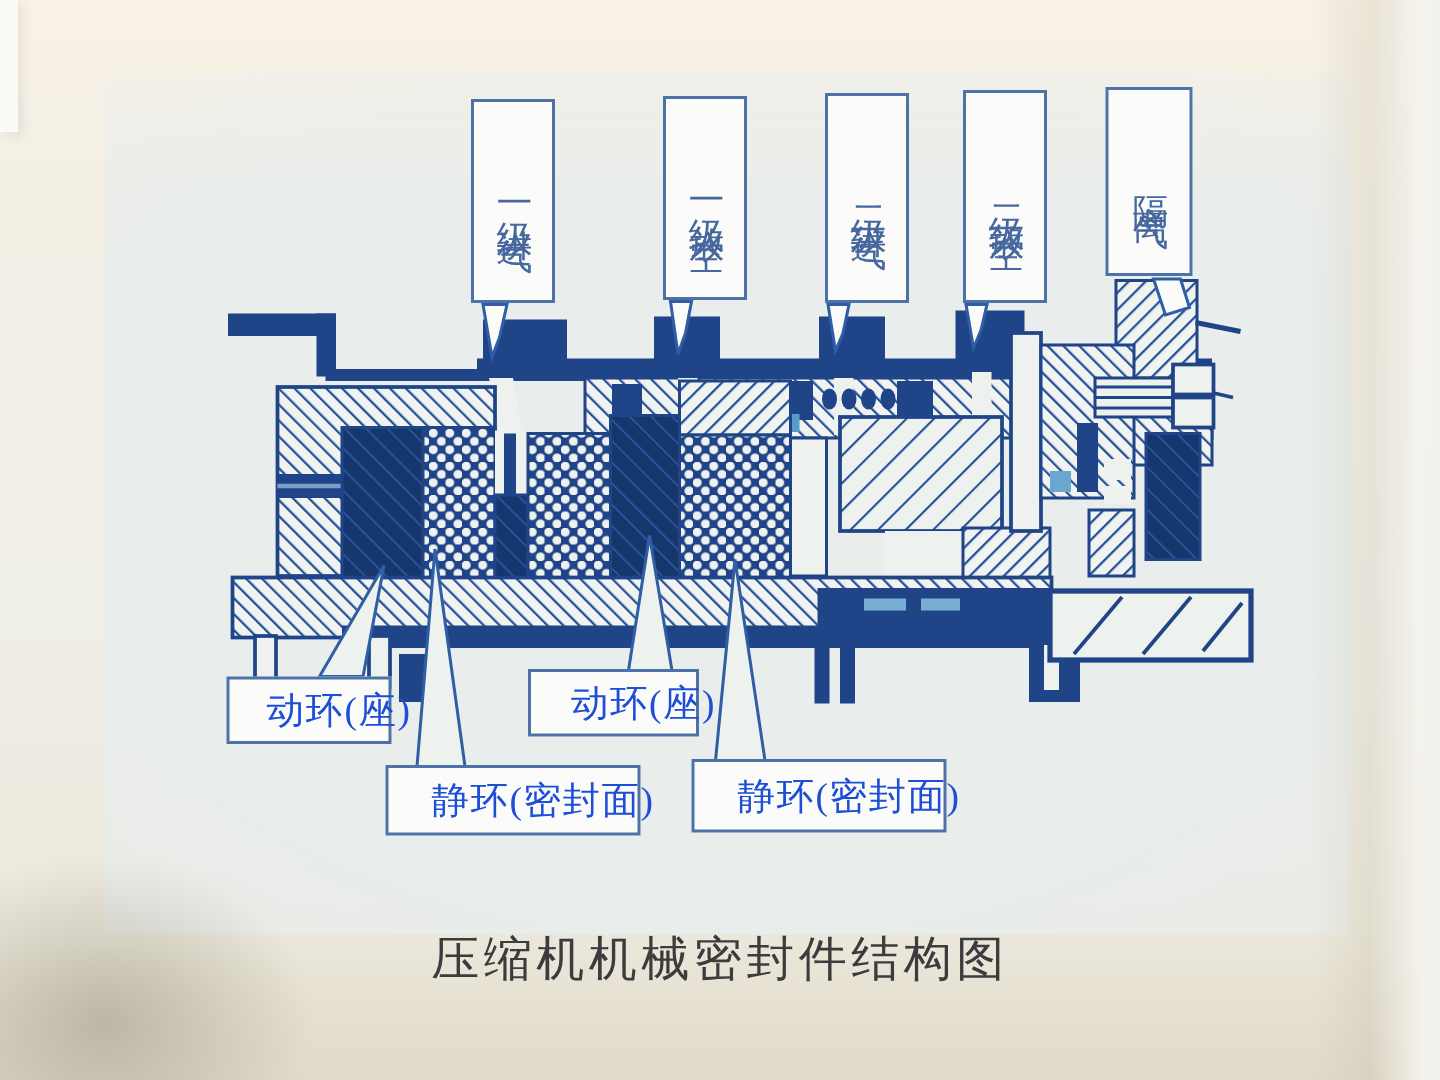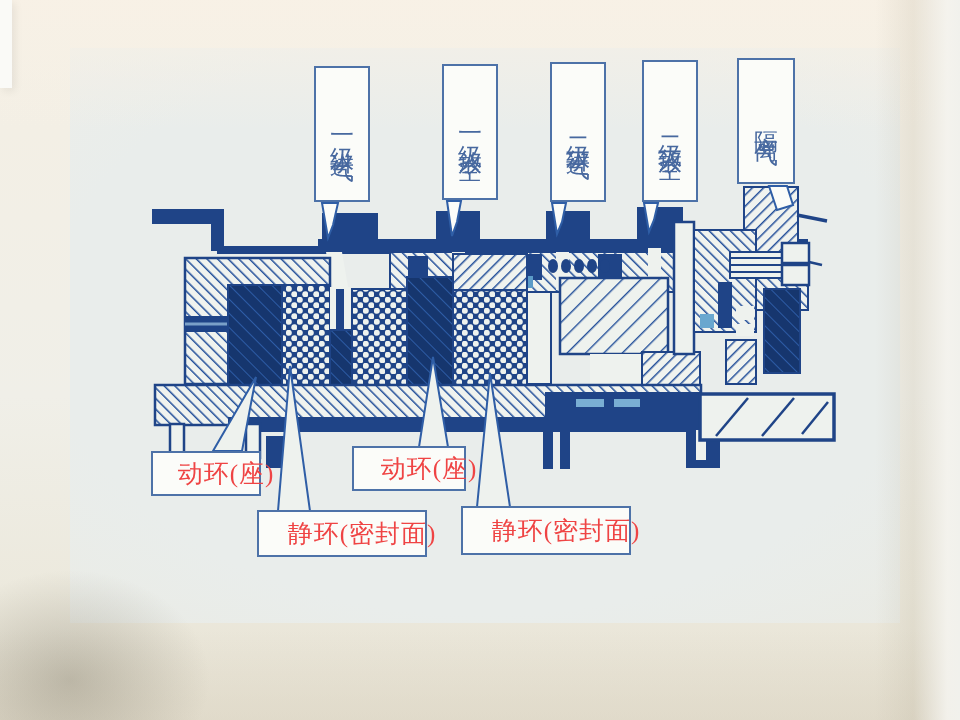--- a/index.html
+++ b/index.html
@@ -29,21 +29,21 @@
   
   .vlabel{
     position:absolute;box-sizing:border-box;border:2px solid #4d72a8;background:#fbfcf9;
     writing-mode:vertical-rl;text-orientation:upright;
     display:flex;align-items:center;justify-content:center;
     color:#47689f;font-size:24px;letter-spacing:6px;line-height:1;
   }
   .hlabel{
     position:absolute;box-sizing:border-box;border:2px solid #4d72a8;background:#fbfcf9;
     display:flex;align-items:center;justify-content:center;
-    color:#ef4444;font-size:25px;letter-spacing:1px;white-space:nowrap;padding-left:40px;
+    color:#1d4ed8;font-size:25px;letter-spacing:1px;white-space:nowrap;padding-left:40px;
   }
   .caption{
     position:absolute;left:0;top:618px;width:100%;height:46px;
     text-align:center;font-family:"Liberation Sans",sans-serif;
     font-size:32px;letter-spacing:3px;color:#3c3c3e;
   }
 </style>
 </head>
 <body>
 
@@ -205,13 +205,14 @@
   <div class="vlabel" style="left:442px;top:64px;width:56px;height:136px;">一级放空</div>
   <div class="vlabel" style="left:550px;top:62px;width:56px;height:140px;">二级进气</div>
   <div class="vlabel" style="left:642px;top:60px;width:56px;height:142px;">二级放空</div>
   <div class="vlabel" style="left:737px;top:58px;width:58px;height:126px;">隔离气</div>
 
   <div class="hlabel" style="left:151px;top:451px;width:110px;height:45px;">动环(座)</div>
   <div class="hlabel" style="left:257px;top:510px;width:170px;height:47px;">静环(密封面)</div>
   <div class="hlabel" style="left:352px;top:446px;width:114px;height:45px;">动环(座)</div>
   <div class="hlabel" style="left:461px;top:506px;width:170px;height:49px;">静环(密封面)</div>
 
+  <div class="caption">压缩机机械密封件结构图</div>
 </div>
 
 </body></html>

